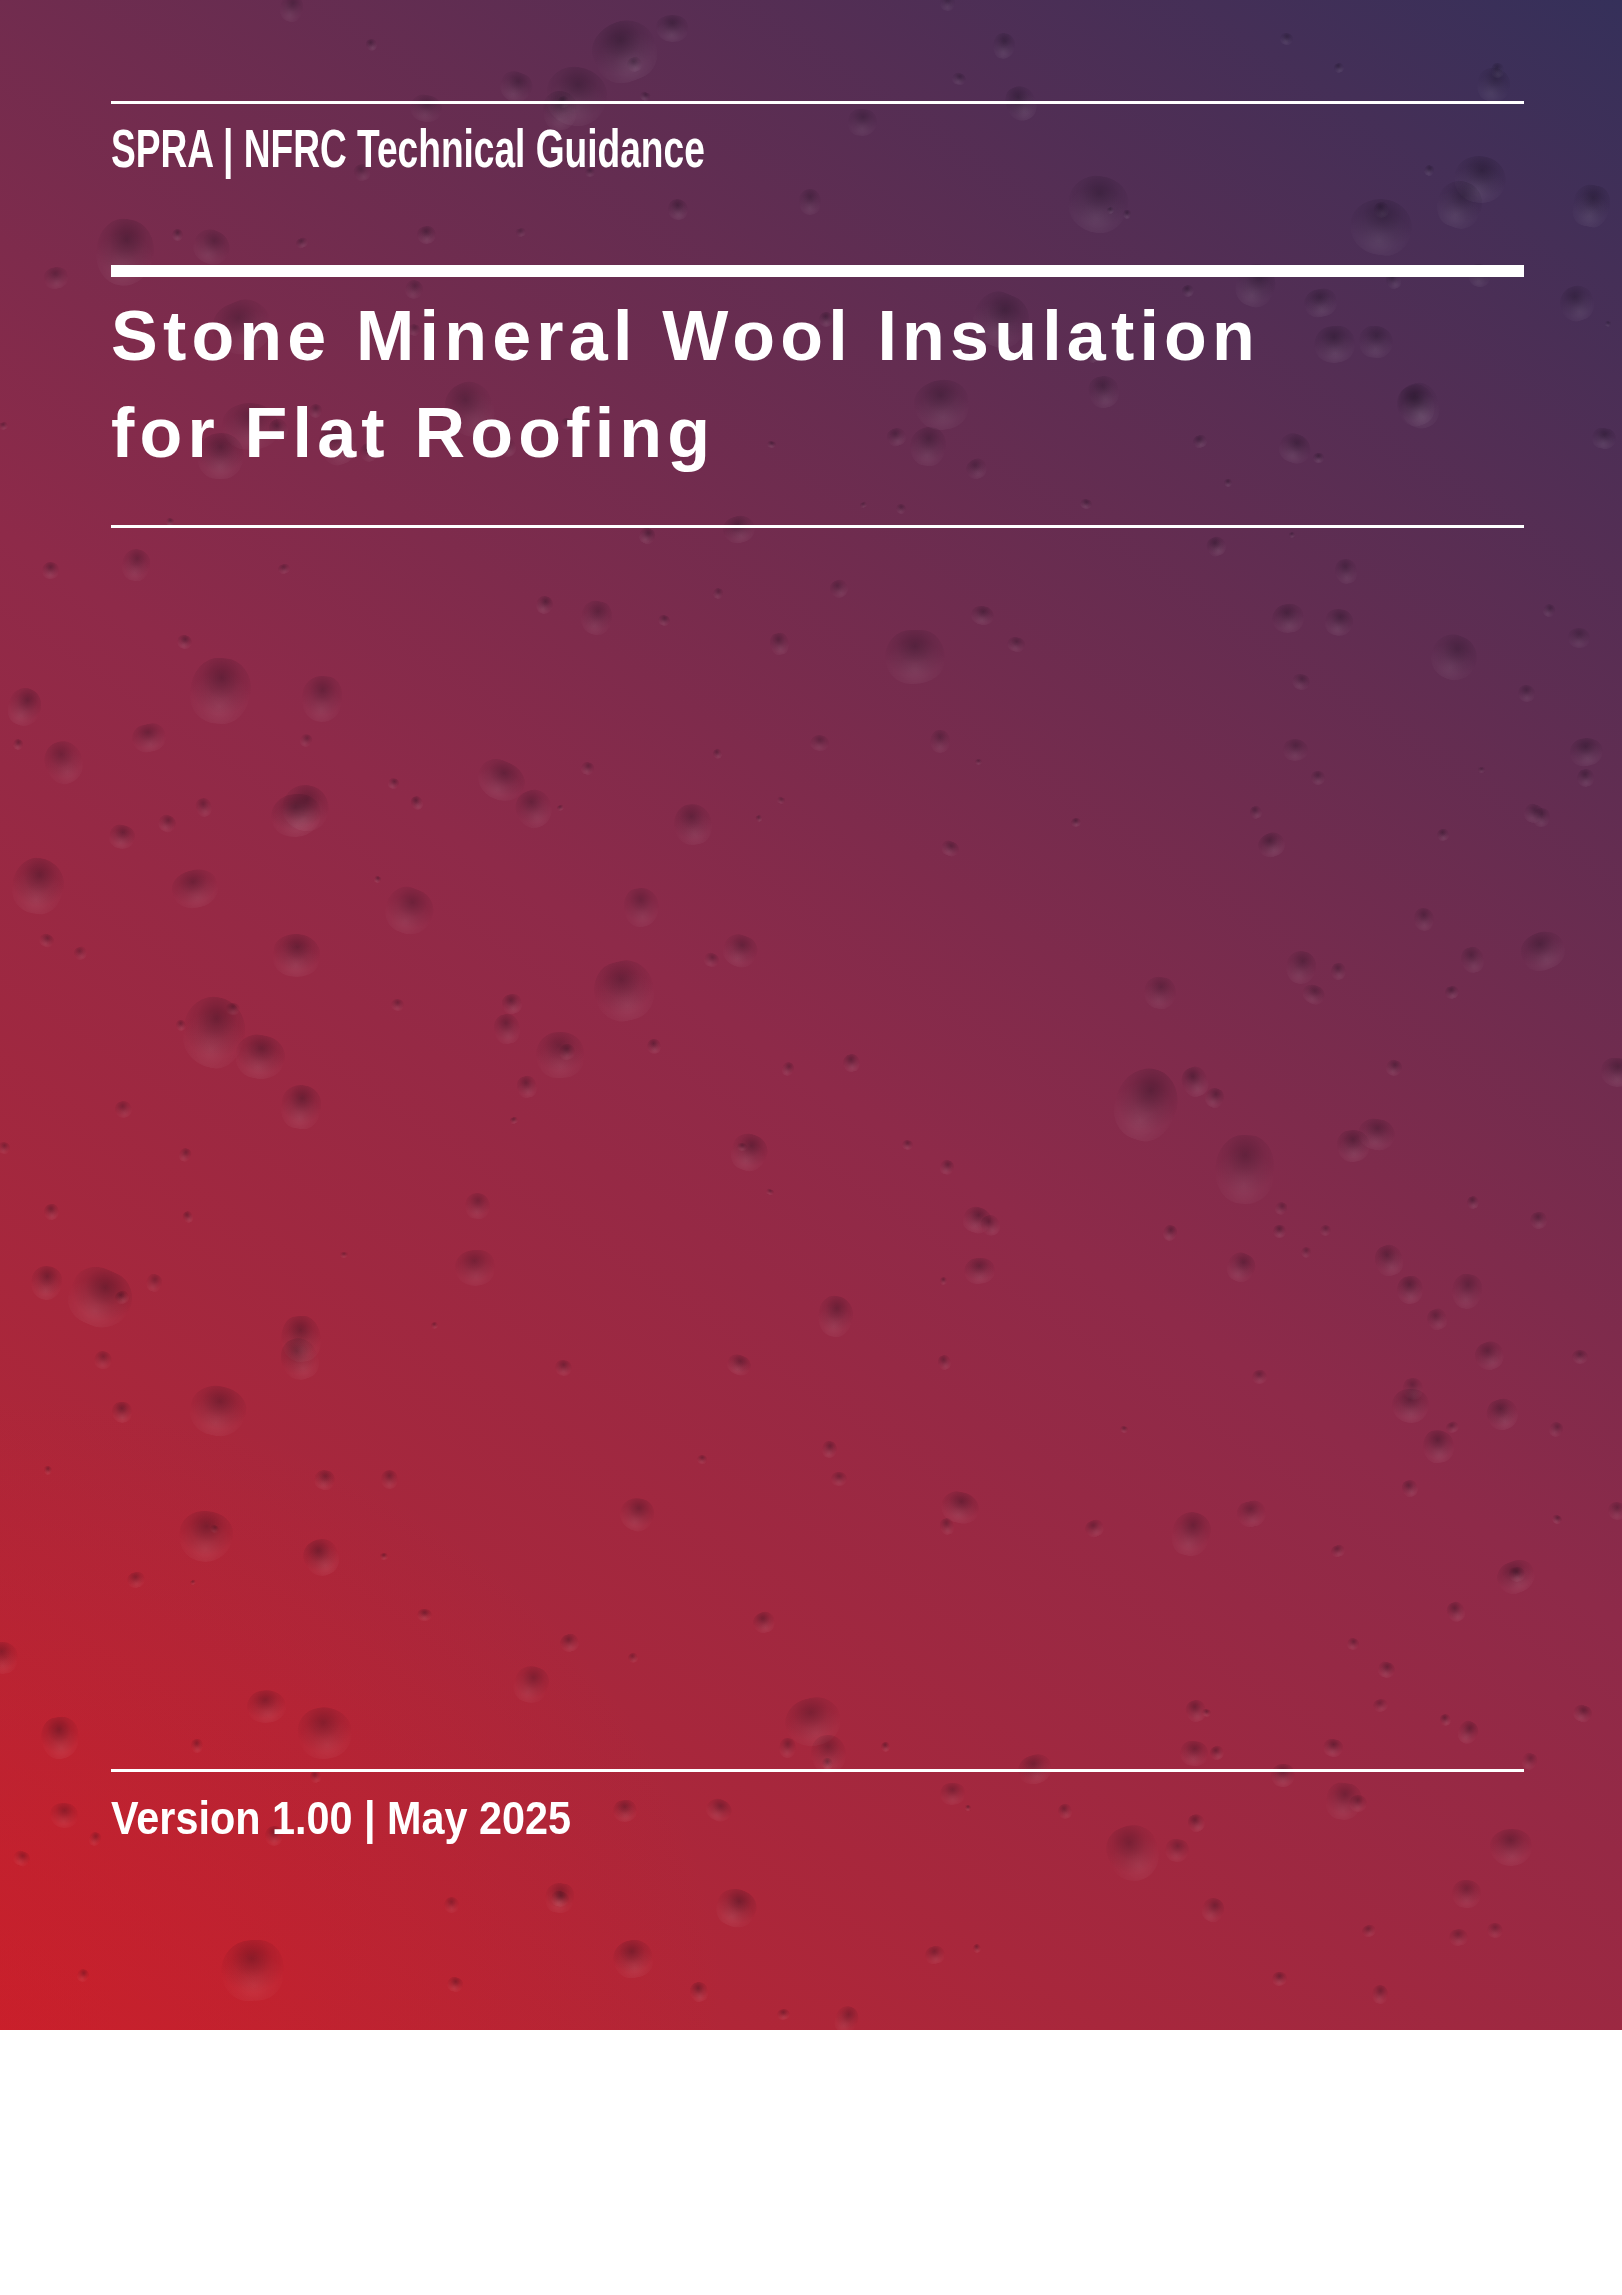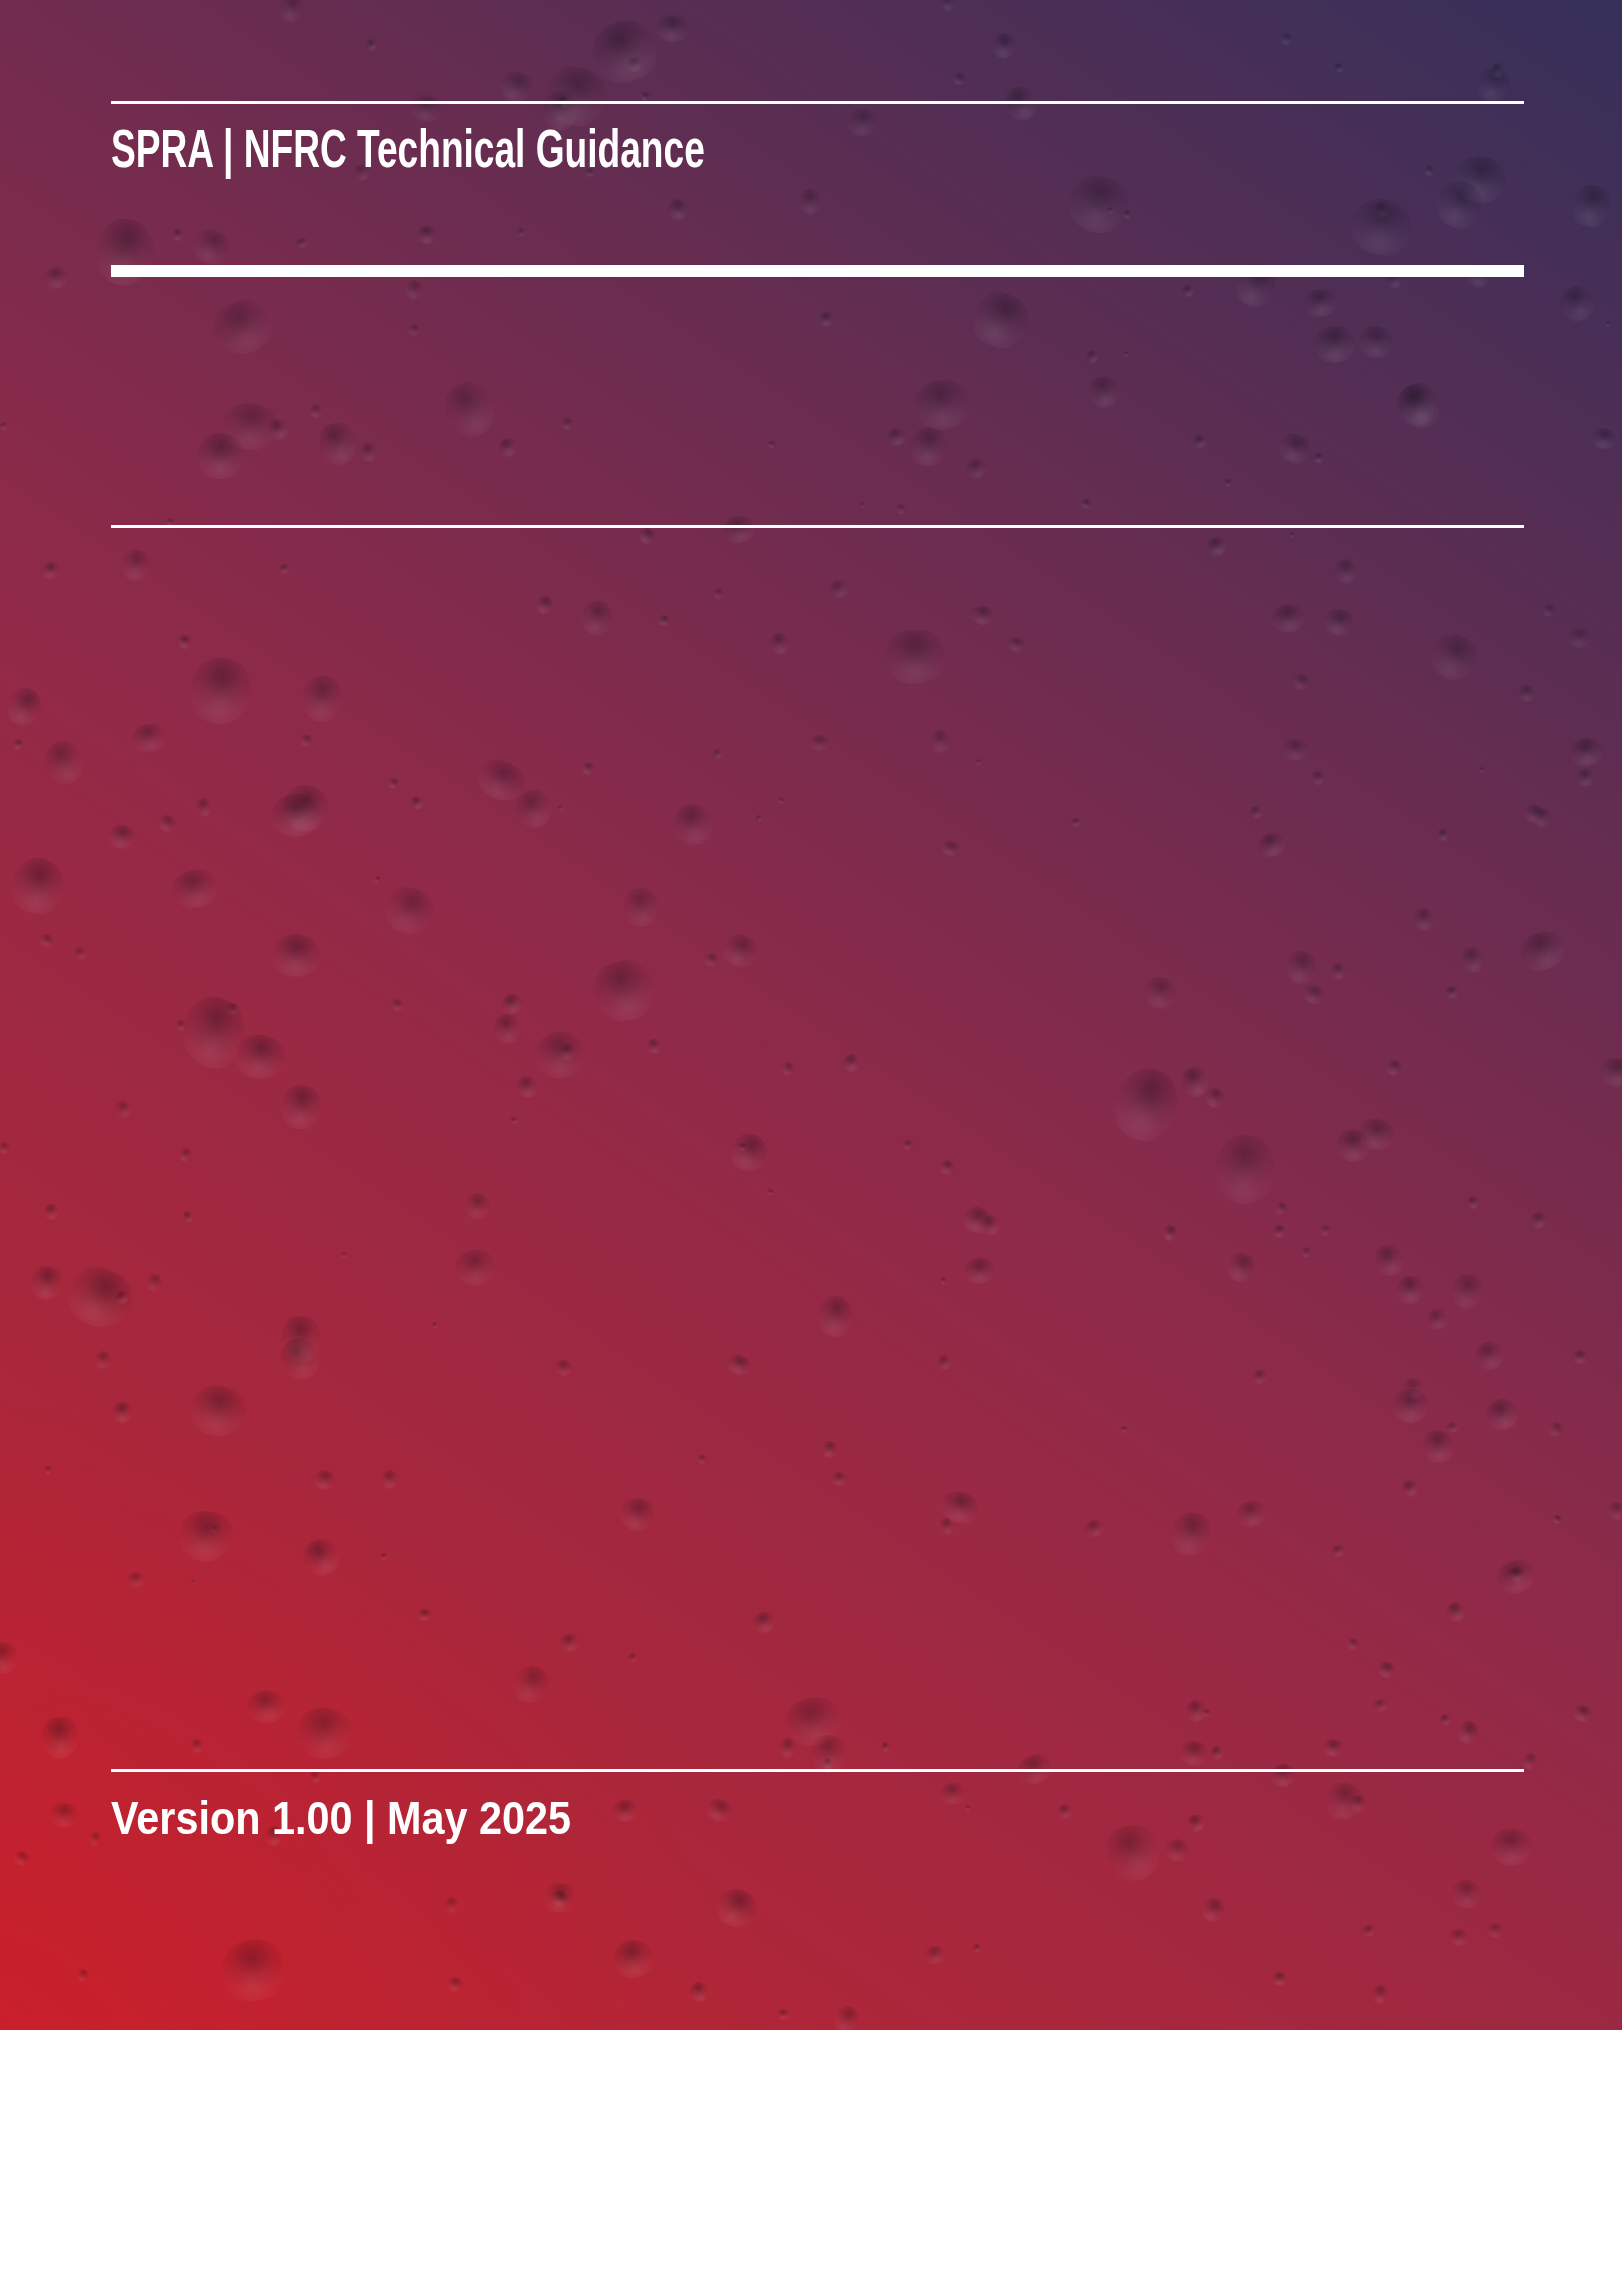--- a/index.html
+++ b/index.html
@@ -387,20 +387,22 @@
         <div class="drop" style="width: 33px; height: 32px; left: 1337px; top: 1130px; transform: rotate(-5.1deg); border-radius: 45% 54% 54% 48% / 48% 54% 53%; opacity: 0.96;"></div>
       </div>
 
     <div class="rule rule-top" style="background: rgb(255, 255, 255);"></div>
 
     <div class="eyebrow" style="color: rgb(255, 255, 255);">SPRA | NFRC Technical Guidance</div>
 
     <div class="rule rule-thick" style="background: rgb(255, 255, 255);"></div>
 
     <div class="cover-title" style="color: rgb(255, 255, 255);">
+      <div>Stone Mineral Wool Insulation</div>
+      <div>for Flat Roofing</div>
     </div>
 
     <div class="rule rule-mid" style="background: rgb(255, 255, 255);"></div>
 
     <div class="rule rule-version" style="background: rgb(255, 255, 255);"></div>
     <div class="version" style="color: rgb(255, 255, 255);">Version 1.00 | May 2025</div>
   </div>
 
   <div class="footer" style="background: rgb(255, 255, 255);">
 

